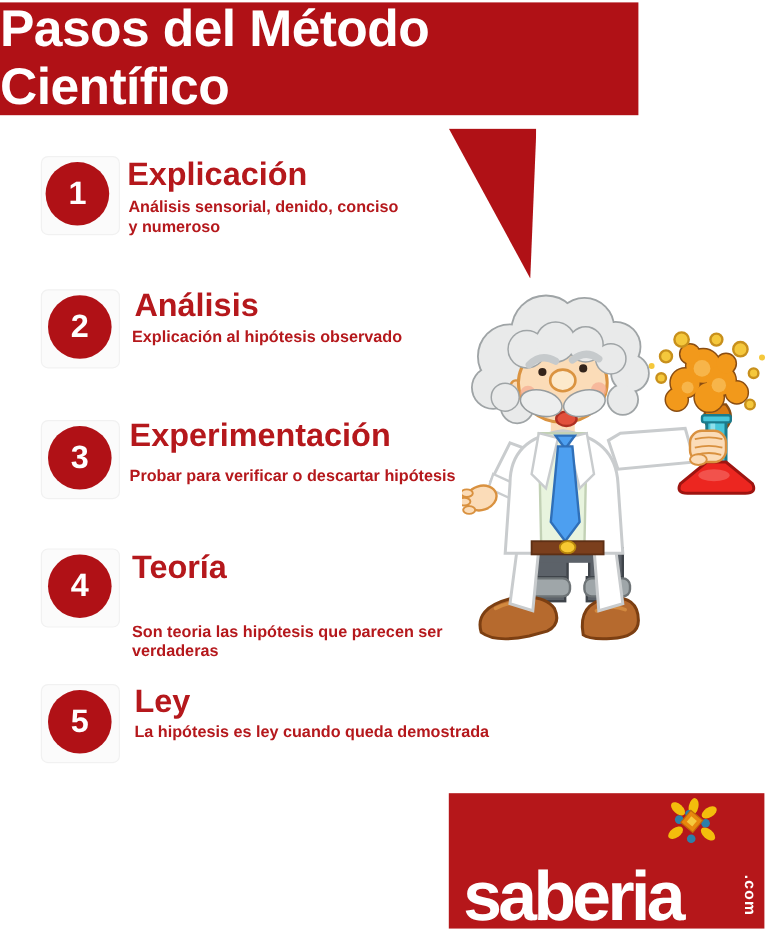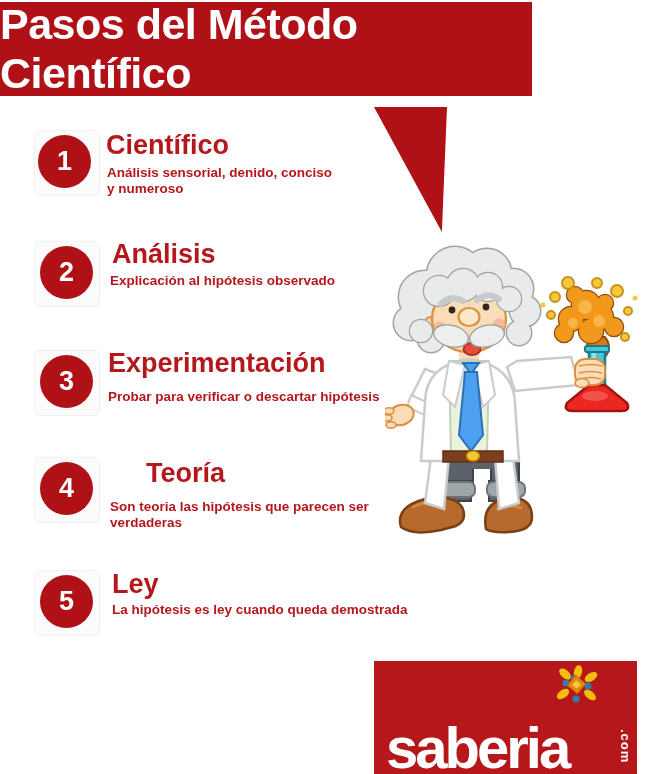--- a/index.html
+++ b/index.html
@@ -45,21 +45,21 @@
   <div class="banner">
     <h1>Pasos del Método Científico</h1>
   </div>
   <div class="banner-tail"></div>
 
   <div class="step">
     <div class="step-card" style="left:34px;top:130px;"></div>
     <div class="step-circle" style="left:38px;top:135px;">
       <span>1</span>
     </div>
-    <div class="step-heading" style="left:106px;top:131px;">Científico</div>
+    <div class="step-heading" style="left:106px;top:131px;">Explicación</div>
     <div class="step-desc" style="left:107px;top:165px;">Análisis sensorial, denido, conciso
 y numeroso</div>
   </div>
 
   <div class="step">
     <div class="step-card" style="left:34px;top:241px;"></div>
     <div class="step-circle" style="left:40px;top:246px;">
       <span>2</span>
     </div>
     <div class="step-heading" style="left:112px;top:240px;">Análisis</div>
@@ -73,22 +73,22 @@
     </div>
     <div class="step-heading" style="left:108px;top:349px;">Experimentación</div>
     <div class="step-desc" style="left:108px;top:378px;margin-top:11px;">Probar para verificar o descartar hipótesis</div>
   </div>
 
   <div class="step">
     <div class="step-card" style="left:34px;top:457px;"></div>
     <div class="step-circle" style="left:40px;top:462px;">
       <span>4</span>
     </div>
-    <div class="step-heading" style="left:110px;top:459px;margin-left:36px;">Teoría</div>
-    <div class="step-desc" style="left:110px;top:499px;">Son teoria las hipótesis que parecen ser
+    <div class="step-heading" style="left:110px;top:459px;">Teoría</div>
+    <div class="step-desc" style="left:110px;top:519px;">Son teoria las hipótesis que parecen ser
 verdaderas</div>
   </div>
 
   <div class="step">
     <div class="step-card" style="left:34px;top:570px;"></div>
     <div class="step-circle" style="left:40px;top:575px;">
       <span>5</span>
     </div>
     <div class="step-heading" style="left:112px;top:570px;">Ley</div>
     <div class="step-desc" style="left:112px;top:602px;">La hipótesis es ley cuando queda demostrada</div>

